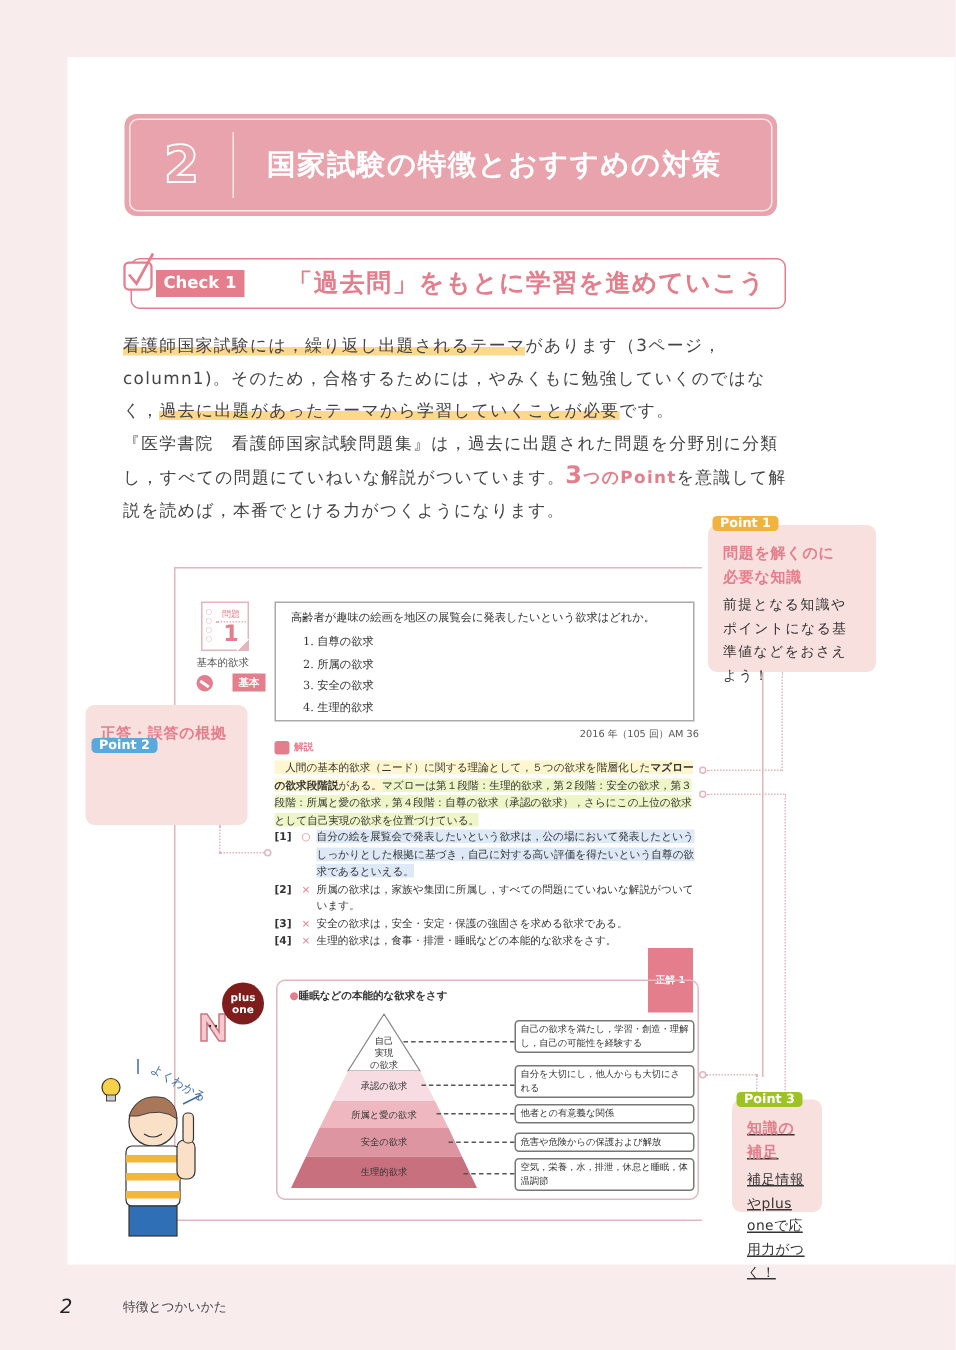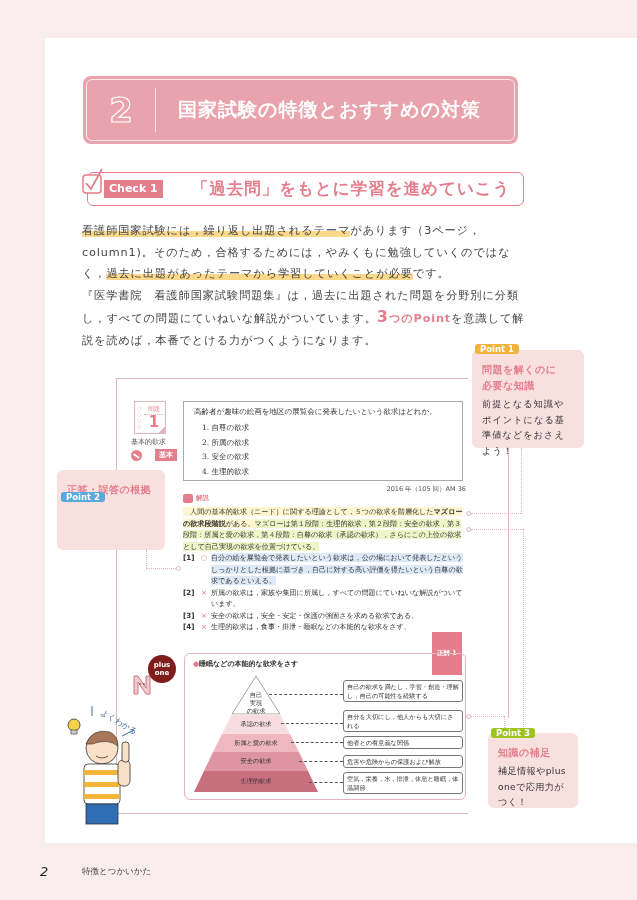--- a/index.html
+++ b/index.html
@@ -133,21 +133,21 @@
   .point-tag {
     position: absolute; color: #fff; font-size: 8.5px; font-weight: bold; padding: 0 5px; border-radius: 3px;
   }
   .point-head { color: #e57e8c; font-weight: bold; font-size: 10px; line-height: 16px; letter-spacing: 0.5px; }
   .point-body { color: #333; font-size: 9.2px; line-height: 15.5px; letter-spacing: 1px; margin-top: 2px; }
 
   .pt1 { left: 472px; top: 350px; width: 112px; height: 98px; padding-top: 12px; }
   .pt1-tag { left: 475px; top: 344px; background: #f2b33d; }
   .pt2 { left: 57px; top: 470px; width: 108px; height: 80px; padding-top: 12px; }
   .pt2-tag { left: 61px; top: 464px; background: #5aa9dc; margin-top: 28px; }
-  .pt3 { left: 488px; top: 733px; width: 90px; height: 75px; padding-top: 8px; }
+  .pt3 { left: 488px; top: 733px; width: 60px; height: 75px; padding-top: 8px; text-decoration: underline; }
   .pt3-tag { left: 491px; top: 728px; background: #9dc321; }
 
   .connector { position: absolute; border-color: #e4b5bd; border-style: dotted; border-width: 0; }
   .conn-dot { position: absolute; width: 5px; height: 5px; border: 1px solid #e4b5bd; border-radius: 50%; background: #fff; }
 
   
   .boy { position: absolute; left: 62px; top: 700px; width: 120px; height: 130px; }
 
   
   .footer-num { position: absolute; left: 40px; top: 864px; font-size: 13px; color: #222; font-style: italic; }

